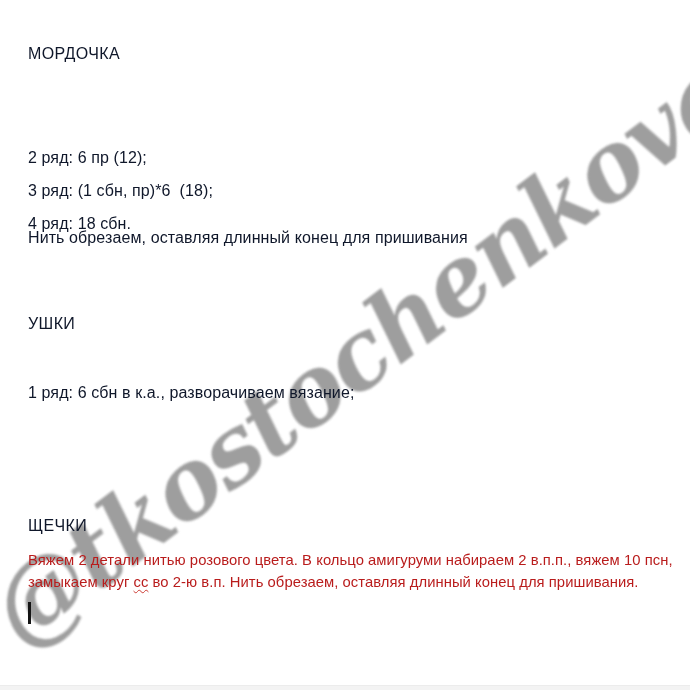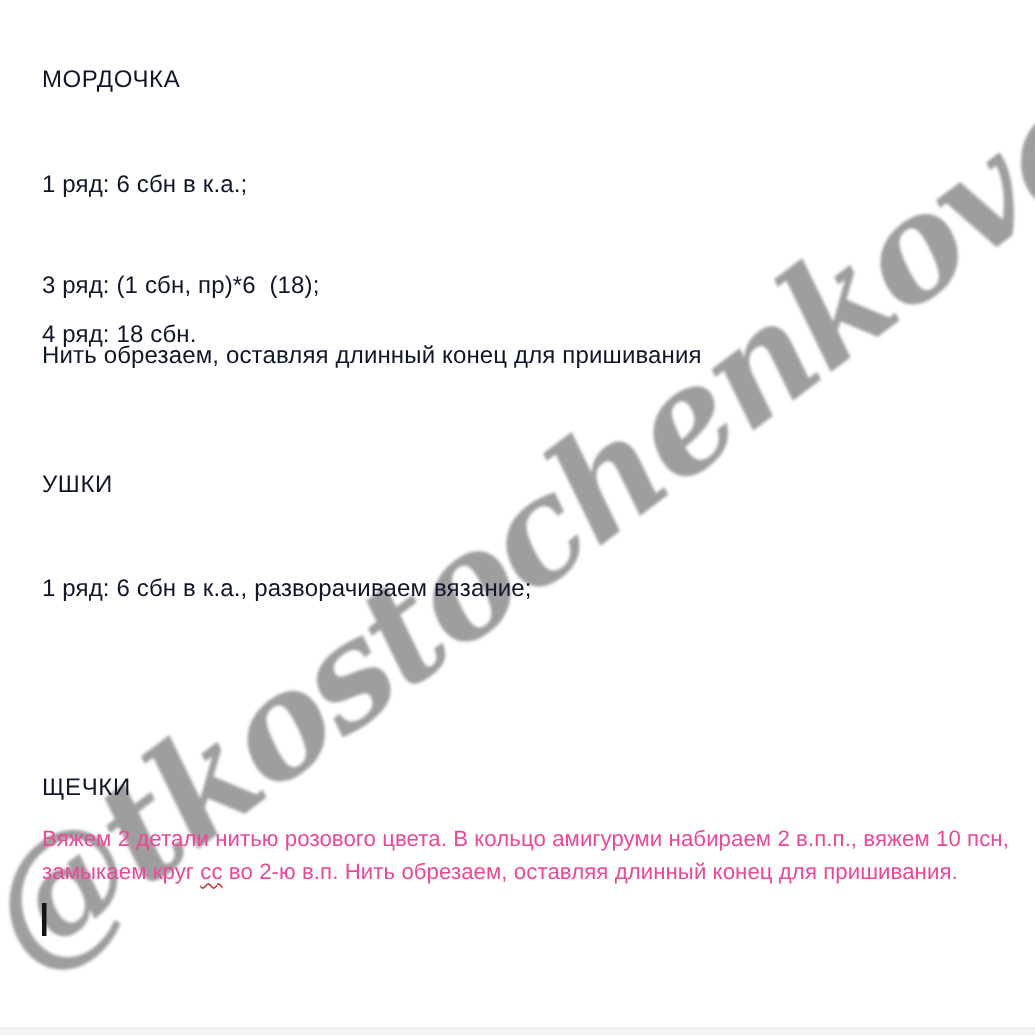--- a/index.html
+++ b/index.html
@@ -23,21 +23,21 @@
     white-space: pre;
     letter-spacing: 0.1px;
   }
   .heading { letter-spacing: 0.4px; }
   .cheeks-para {
     position: absolute;
     left: 28px; top: 549px;
     width: 660px;
     font-size: 14.8px;
     line-height: 22px;
-    color: #ec4899;
+    color: #b91c1c;
     letter-spacing: 0.05px;
   }
   .misspelled {
     text-decoration: underline;
     text-decoration-style: wavy;
     text-decoration-color: #cc3b33;
     text-decoration-thickness: 1px;
     text-underline-offset: 2px;
   }
   .watermark {
@@ -71,21 +71,21 @@
   }
 </style>
 </head>
 <body>
 
 <div class="page">
 
   <div class="watermark">@tkostochenkova</div>
 
   <div class="doc-line heading" style="top:44px">МОРДОЧКА</div>
-  <div class="doc-line" style="top:114px">1 ряд: 6 сбн в к.а.;</div>
+  <div class="doc-line" style="top:148px">2 ряд: 6 пр (12);</div>
   <div class="doc-line" style="top:181px">3 ряд: (1 сбн, пр)*6  (18);</div>
   <div class="doc-line" style="top:214px">4 ряд: 18 сбн.</div>
   <div class="doc-line" style="top:228px">Нить обрезаем, оставляя длинный конец для пришивания</div>
 
   <div class="doc-line heading" style="top:314px">УШКИ</div>
   <div class="doc-line" style="top:383px">1 ряд: 6 сбн в к.а., разворачиваем вязание;</div>
 
   <div class="doc-line heading" style="top:516px">ЩЕЧКИ</div>
   <div class="cheeks-para"><span>Вяжем 2 детали нитью розового цвета. В кольцо амигуруми набираем 2 в.п.п., вяжем 10 псн, замыкаем круг </span><span class="misspelled">сс</span><span> во 2-ю в.п. Нить обрезаем, оставляя длинный конец для пришивания.</span></div>
 

